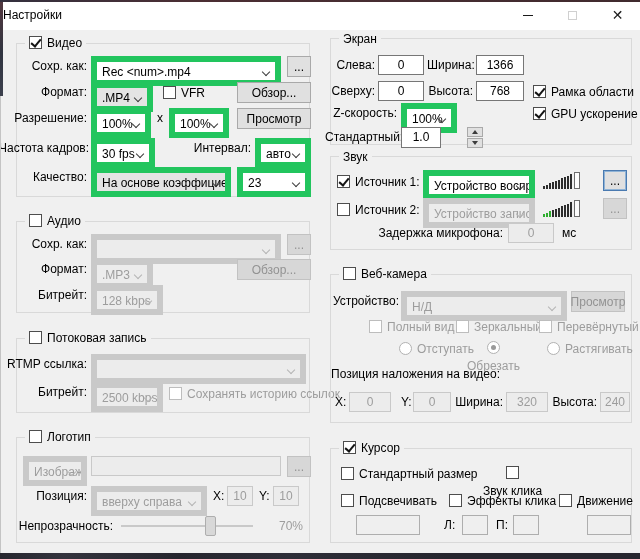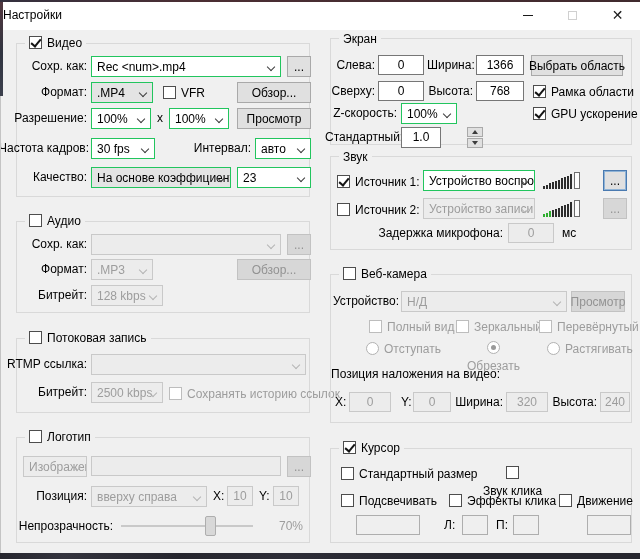--- a/index.html
+++ b/index.html
@@ -27,21 +27,21 @@
   
   .group { position:absolute; border:1px solid #d9d9d9; }
   .gtitle { position:absolute; top:-9px; left:8px; height:17px; background:#f0f0f0; padding:0 4px;
             display:flex; align-items:center; gap:5px; white-space:nowrap; }
 
   
   .lbl { position:absolute; height:21px; line-height:21px; white-space:nowrap; }
   .r { text-align:right; }
   .gray-t { color:#9d9d9d; }
 
-  .combo { position:absolute; height:21px; border:1px solid #22c55e; background:#fff; overflow:hidden; }
+  .combo { position:absolute; height:30px; border:6px solid #22c55e; background:#fff; overflow:hidden; }
   .combo .ctext { display:block; padding:3px 18px 0 5px; white-space:nowrap; overflow:hidden; }
   .arr { position:absolute; right:6px; top:7px; width:6px; height:6px;
          border-left:1px solid #3c3c3c; border-bottom:1px solid #3c3c3c; transform:rotate(-45deg); }
   .combo.graybg { background:#e4e4e4; }
   .combo.dis { background:#ececec; border-color:#c9c9c9; color:#9d9d9d; }
   .combo.dis .arr { border-color:#b4b4b4; }
 
   .btn { position:absolute; height:21px; background:#e0e0e0; border:1px solid #a9a9a9;
          display:flex; align-items:center; justify-content:center; white-space:nowrap; }
   .btn.dis { background:#d7d7d7; border-color:#c2c2c2; color:#939393; }
@@ -244,21 +244,20 @@
   </div>
 
   <div class="group" style="left:330px;top:38px;width:302px;height:107px;">
     <div class="gtitle">
       <span>Экран</span>
     </div>
     <span class="lbl r" style="left:0;top:16px;width:44px;">Слева:</span>
     <div class="inp" style="left:47px;top:16px;width:46px;">0</div>
     <span class="lbl r" style="left:96px;top:16px;width:46px;">Ширина:</span>
     <div class="inp" style="left:145px;top:16px;width:48px;">1366</div>
-    <div class="btn" style="left:200px;top:16px;width:92px;">Выбрать область</div>
 
     <span class="lbl r" style="left:0;top:42px;width:44px;">Сверху:</span>
     <div class="inp" style="left:47px;top:42px;width:46px;">0</div>
     <span class="lbl r" style="left:96px;top:42px;width:46px;">Высота:</span>
     <div class="inp" style="left:145px;top:42px;width:48px;">768</div>
     <div class="cbrow" style="left:202px;top:45px;">
       <span class="cb checked"></span>
       <span>Рамка области</span>
     </div>
 
@@ -359,21 +358,21 @@
     </div>
     <div class="cbrow" style="left:125px;top:44px;">
       <span class="cb dis"></span>
       <span class="gray-t">Зеркальный</span>
     </div>
     <div class="cbrow" style="left:208px;top:44px;">
       <span class="cb dis"></span>
       <span class="gray-t">Перевёрнутый</span>
     </div>
 
-    <div class="cbrow" style="left:35px;top:66px;">
+    <div class="cbrow" style="left:68px;top:66px;">
       <span class="radio"></span>
       <span class="gray-t">Отступать</span>
     </div>
     <div class="cbrow" style="left:136px;top:66px;flex-direction:column;">
       <span class="radio sel"></span>
       <span class="gray-t">Обрезать</span>
     </div>
     <div class="cbrow" style="left:216px;top:66px;">
       <span class="radio"></span>
       <span class="gray-t">Растягивать</span>

